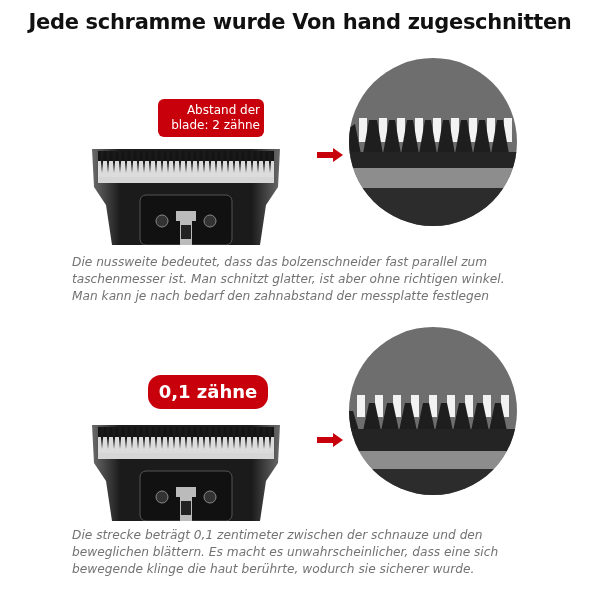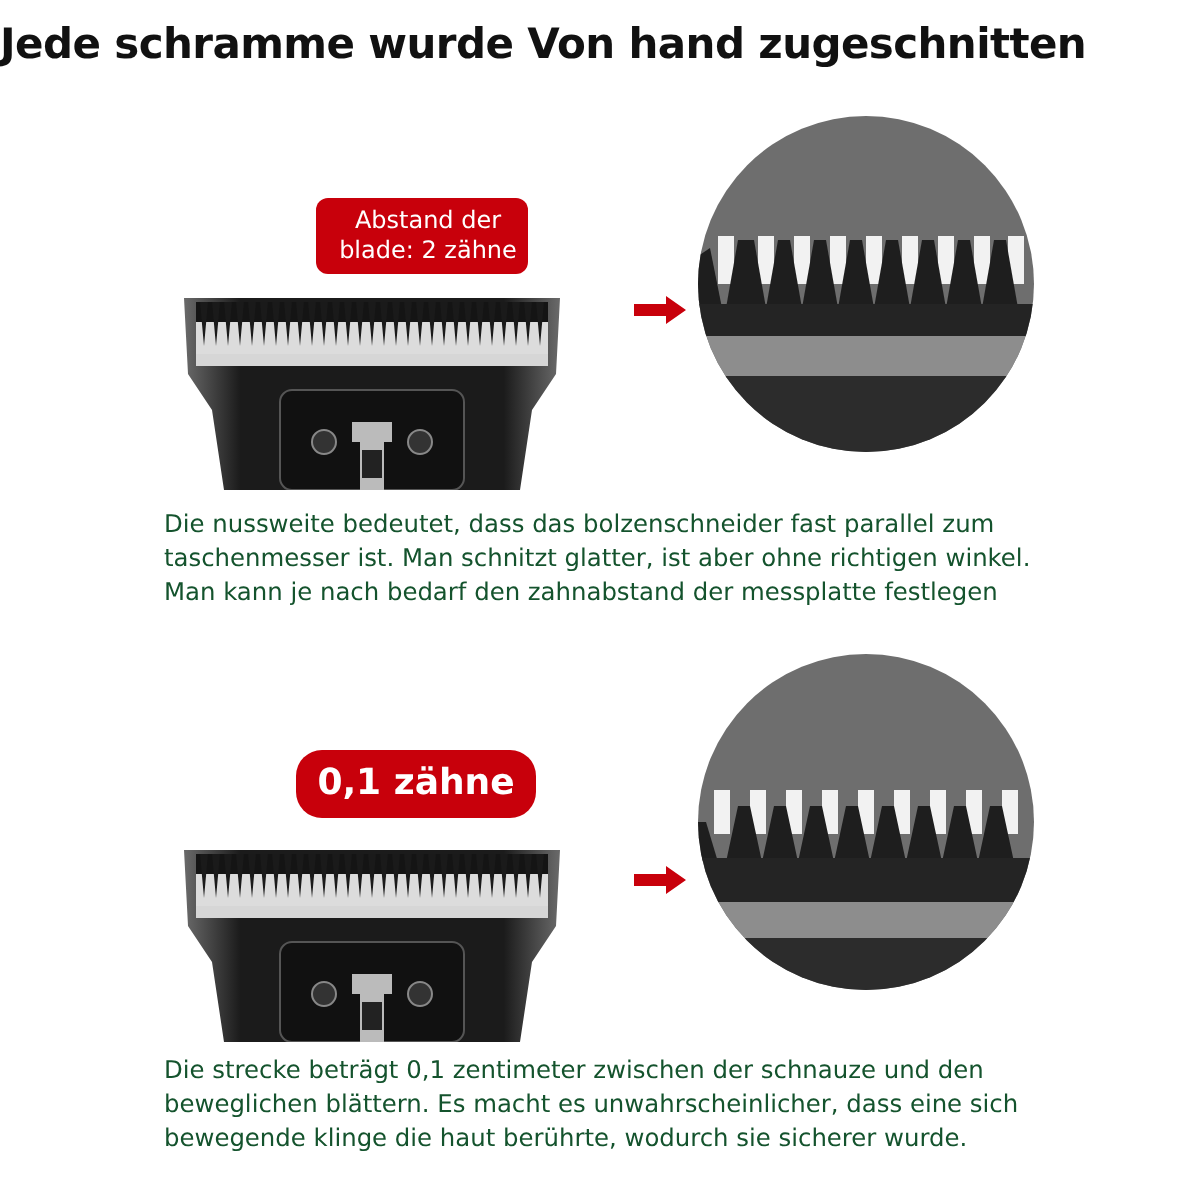--- a/index.html
+++ b/index.html
@@ -1,44 +1,44 @@
 <!DOCTYPE html>
 <html><head>
   <meta charset="utf-8">
   <style>
     * { box-sizing: border-box; margin: 0; padding: 0; }
     html, body { width: 600px; height: 600px; background: #ffffff; overflow: hidden; }
     body { position: relative; font-family: "DejaVu Sans", sans-serif; color: #111; }
 
     .title {
       position: absolute; left: 0; top: 10px; width: 600px;
-      text-align: left; font-size: 21px; font-weight: bold; letter-spacing: -0.3px; color: #111;
+      text-align: center; font-size: 21px; font-weight: bold; letter-spacing: -0.3px; color: #111;
     }
 
     .badge {
       position: absolute; background: #c8000b; color: #fff; border-radius: 6px;
       text-align: center;
     }
-    .badge1 { left: 158px; top: 99px; width: 106px; height: 38px; font-size: 12px; line-height: 15px; padding: 4px 4px; text-align: center; padding-left: 10px; }
+    .badge1 { left: 158px; top: 99px; width: 106px; height: 38px; font-size: 12px; line-height: 15px; padding: 4px 4px; text-align: right; padding-left: 10px; }
     .badge2 { left: 148px; top: 375px; width: 120px; height: 34px; font-size: 18px; line-height: 34px; font-weight: bold; border-radius: 13px; }
 
     .blade { position: absolute; }
     .blade1 { left: 88px; top: 147px; width: 196px; height: 98px; }
     .blade2 { left: 88px; top: 423px; width: 196px; height: 98px; }
 
     .arrow { position: absolute; width: 26px; height: 14px; }
     .arrow1 { left: 317px; top: 148px; }
     .arrow2 { left: 317px; top: 433px; }
 
     .zoomcircle { position: absolute; width: 168px; height: 168px; border-radius: 50%; overflow: hidden; }
     .circle1 { left: 349px; top: 58px; }
     .circle2 { left: 349px; top: 327px; }
 
     .desc {
-      position: absolute; left: 82px; width: 440px; font-size: 12.2px; line-height: 17px; color: #14532d;
+      position: absolute; left: 72px; width: 440px; font-size: 12.2px; line-height: 17px; color: #737373; font-style: italic;
     }
     .desc1 { top: 254px; }
     .desc2 { top: 527px; }
   </style>
 </head>
 <body>
 
 <div class="title">Jede schramme wurde Von hand zugeschnitten</div>
 
 <div class="badge badge1">

